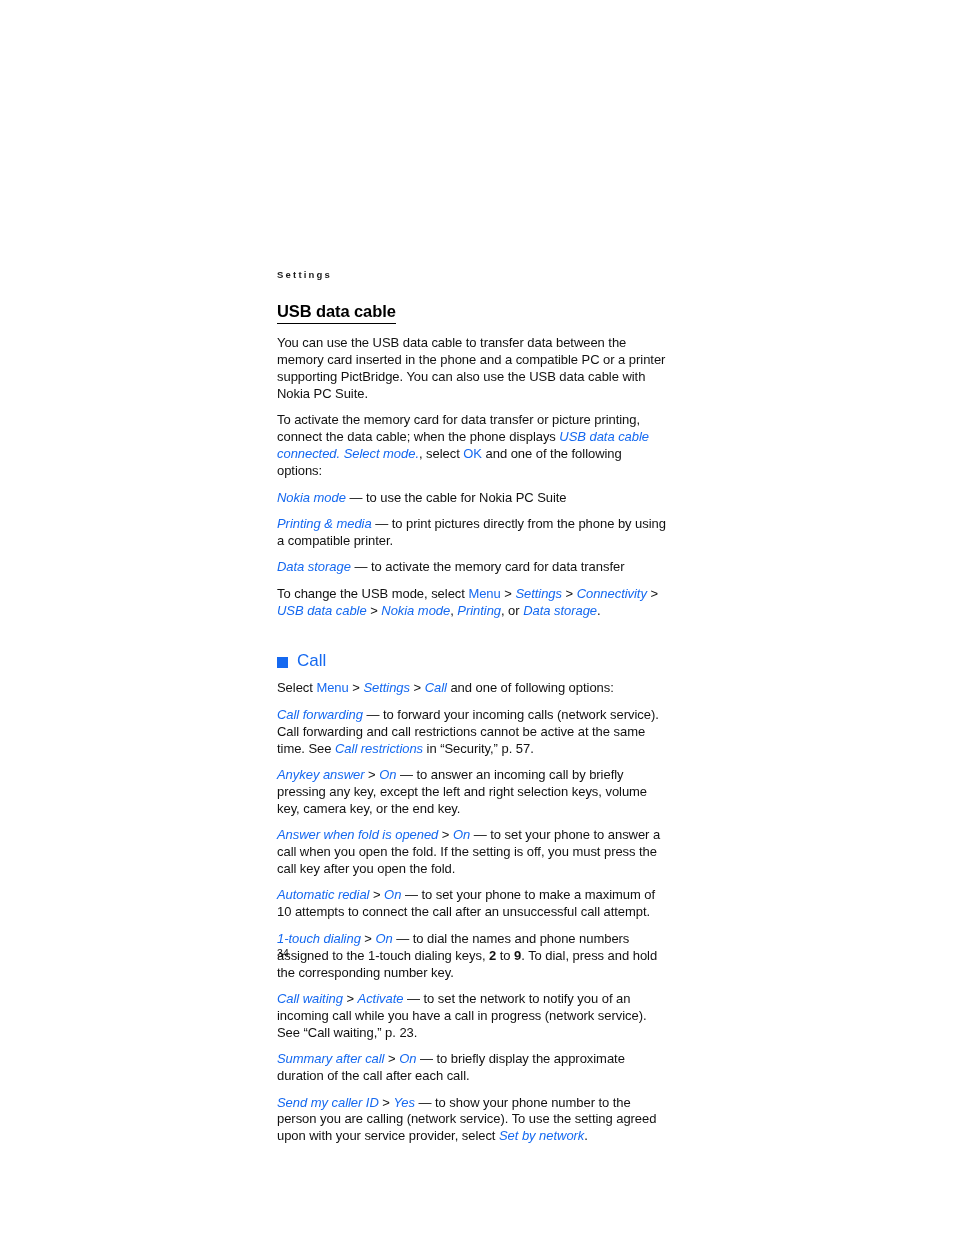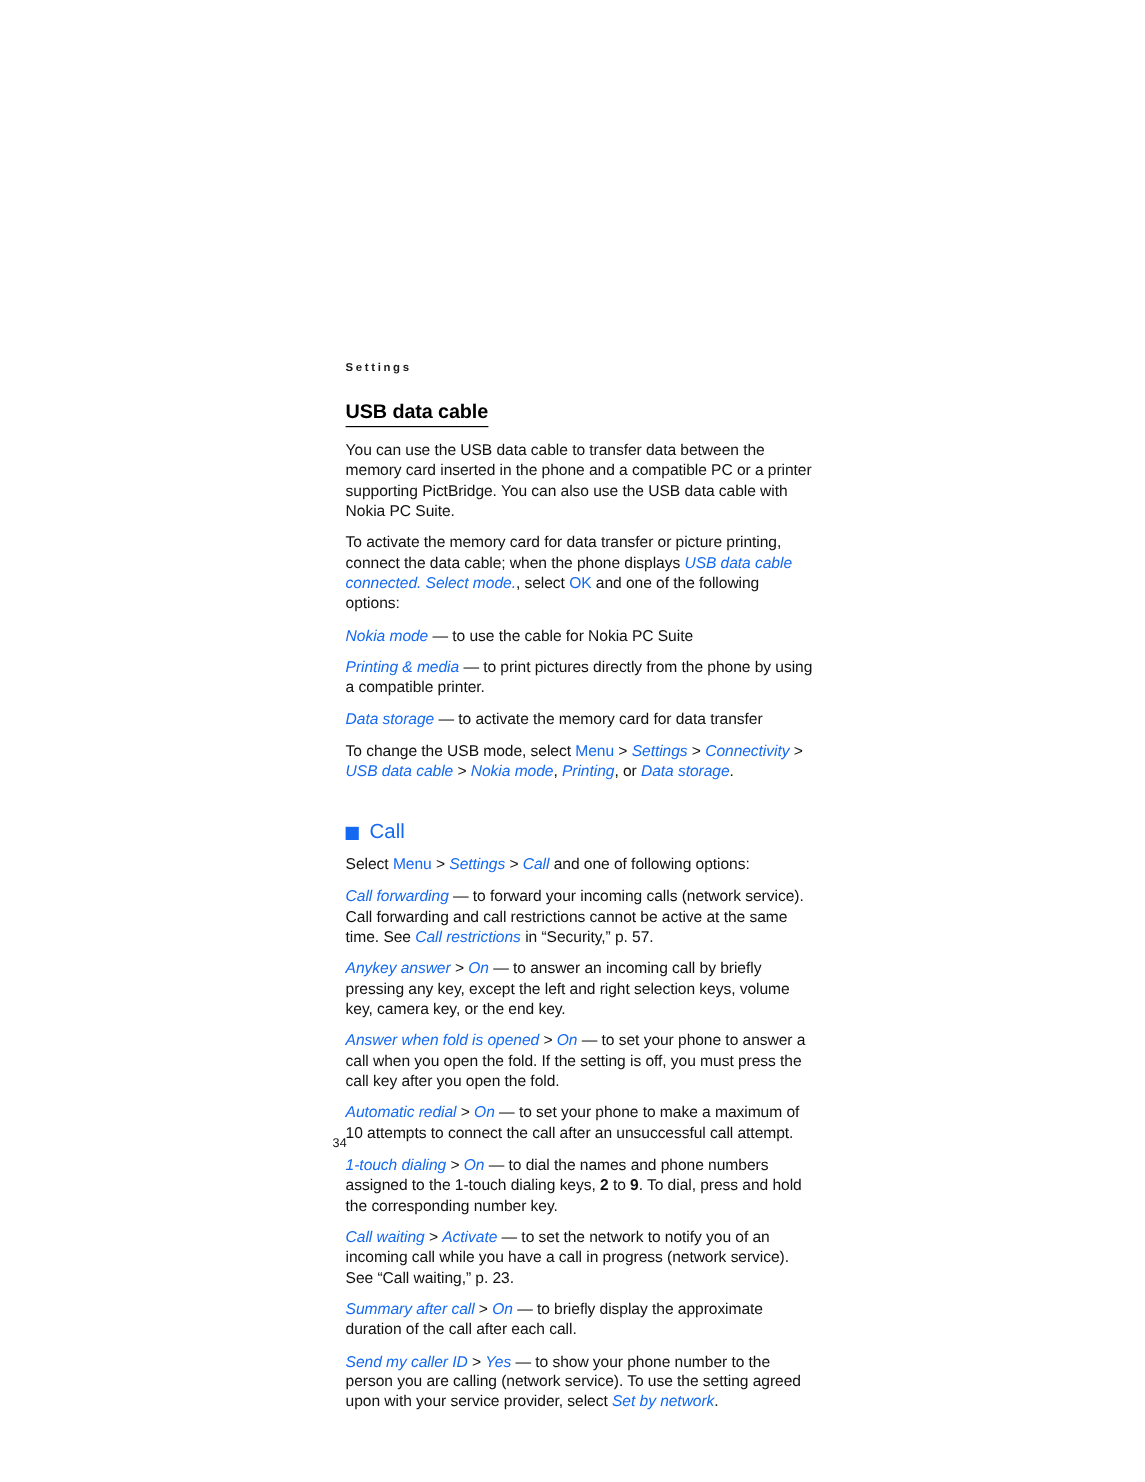--- a/index.html
+++ b/index.html
@@ -11,24 +11,23 @@
     width: 954px;
     height: 1235px;
     font-family: "Liberation Sans", sans-serif;
     color: #000000;
     position: relative;
     overflow: hidden;
   }
 
   .page {
     position: absolute;
-    left: 288px;
+    left: 277px;
     top: 270px;
     width: 392px;
-    margin-top: 32px;
   }
 
   .running-header {
     font-size: 9.5px;
     font-weight: bold;
     letter-spacing: 2.2px;
     color: #1a1a1a;
     margin: 0 0 22px 0;
     line-height: 1;
   }

